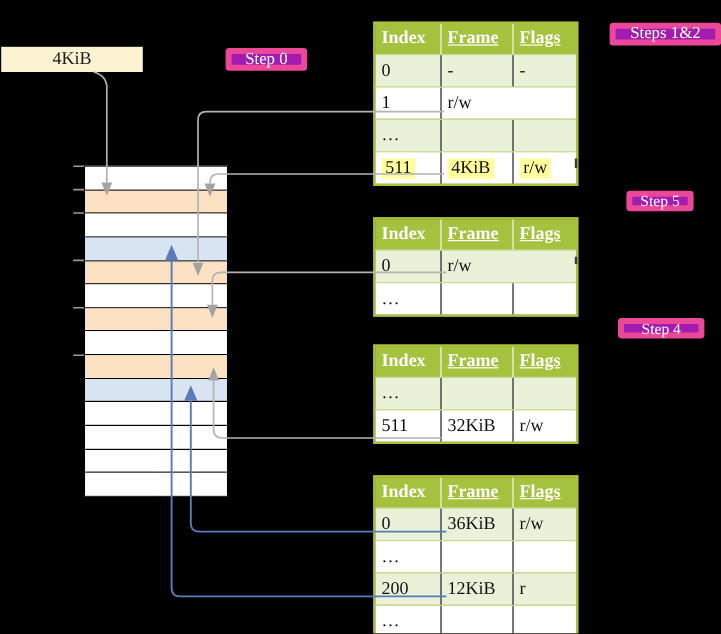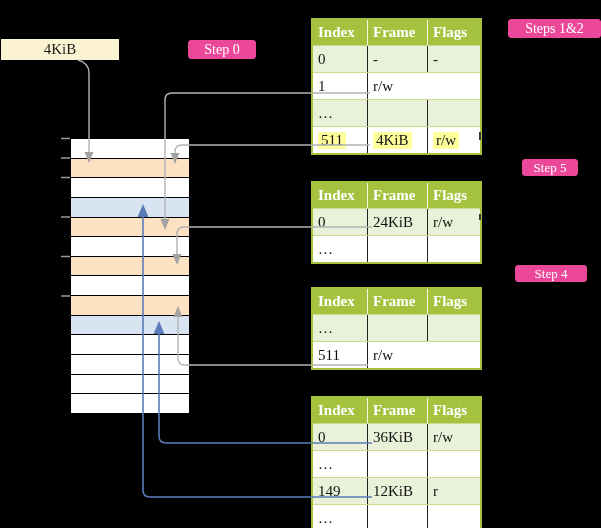--- a/index.html
+++ b/index.html
@@ -8,21 +8,21 @@
     font-family:"Liberation Serif","DejaVu Serif",serif;
   }
   
   .box4kib{
     position:absolute;left:1px;top:39px;width:118px;height:21px;
     background:#fcf3d2;color:#1a1a1a;font-size:15px;
     display:flex;align-items:center;justify-content:center;
   }
   
   .badge{
-    position:absolute;background:#ec4899;border:1px solid #ec4899;border-radius:3px;
+    position:absolute;background:#a21caf;border:5px solid #ec4899;border-radius:3px;
     color:#fff;font-size:14px;display:flex;align-items:center;justify-content:center;
     box-sizing:border-box;
   }
   .badge.step0{left:188px;top:40px;width:68px;height:19px;}
   .badge.steps12{left:508px;top:19px;width:93px;height:19px;}
   .badge.step3{left:522px;top:159px;width:56px;height:17px;font-size:13px;}
   .badge.step4{left:515px;top:265px;width:72px;height:17px;font-size:13px;}
   
   .memcol{
     position:absolute;left:70px;top:138px;width:120px;height:276px;
@@ -38,21 +38,21 @@
   .ptable{
     position:absolute;left:311px;width:171px;box-sizing:border-box;
     border:2px solid #a5c23e;background:#a16207;
   }
   .t1{top:18px;}  .t2{top:181px;}  .t3{top:287px;}  .t4{top:396px;}
   .thead{display:grid;grid-template-columns:54px 60px 51px;height:25px;background:#a5c23e;}
   .th{
     color:#fff;font-weight:bold;font-size:15px;display:flex;align-items:center;
     padding-left:5px;box-sizing:border-box;
   }
-  .th + .th{border-left:1px solid #f4f8e4;}
+  .th + .th{border-left:1px solid #f4f8e4;text-decoration:underline;}
   .trow{display:grid;grid-template-columns:54px 60px 51px;height:26px;border-top:1px solid #c9db90;}
   .trow:first-of-type{border-top:1px solid #ffffff;}
   .trow:nth-of-type(odd){background:#ffffff;}
   .trow:nth-of-type(even){background:#e9f1d9;}
   .td{
     font-size:15px;color:#111;display:flex;align-items:center;
     padding-left:5px;box-sizing:border-box;
   }
   .td + .td{border-left:1px solid #222;}
   .hl{background:#ffff9c;padding:0 3px;}
@@ -124,21 +124,20 @@
   </div>
 
   <div class="ptable t2">
     <div class="thead">
       <div class="th">Index</div>
       <div class="th">Frame</div>
       <div class="th">Flags</div>
     </div>
     <div class="trow">
       <div class="td">0</div>
-      <div class="td">24KiB</div>
       <div class="td">r/w</div>
     </div>
     <div class="trow">
       <div class="td">…</div>
       <div class="td"></div>
       <div class="td"></div>
     </div>
   </div>
 
   <div class="ptable t3">
@@ -147,20 +146,21 @@
       <div class="th">Frame</div>
       <div class="th">Flags</div>
     </div>
     <div class="trow">
       <div class="td">…</div>
       <div class="td"></div>
       <div class="td"></div>
     </div>
     <div class="trow">
       <div class="td">511</div>
+      <div class="td">32KiB</div>
       <div class="td">r/w</div>
     </div>
   </div>
 
   <div class="ptable t4">
     <div class="thead">
       <div class="th">Index</div>
       <div class="th">Frame</div>
       <div class="th">Flags</div>
     </div>
@@ -168,21 +168,21 @@
       <div class="td">0</div>
       <div class="td">36KiB</div>
       <div class="td">r/w</div>
     </div>
     <div class="trow">
       <div class="td">…</div>
       <div class="td"></div>
       <div class="td"></div>
     </div>
     <div class="trow">
-      <div class="td">149</div>
+      <div class="td">200</div>
       <div class="td">12KiB</div>
       <div class="td">r</div>
     </div>
     <div class="trow">
       <div class="td">…</div>
       <div class="td"></div>
       <div class="td"></div>
     </div>
   </div>
 

